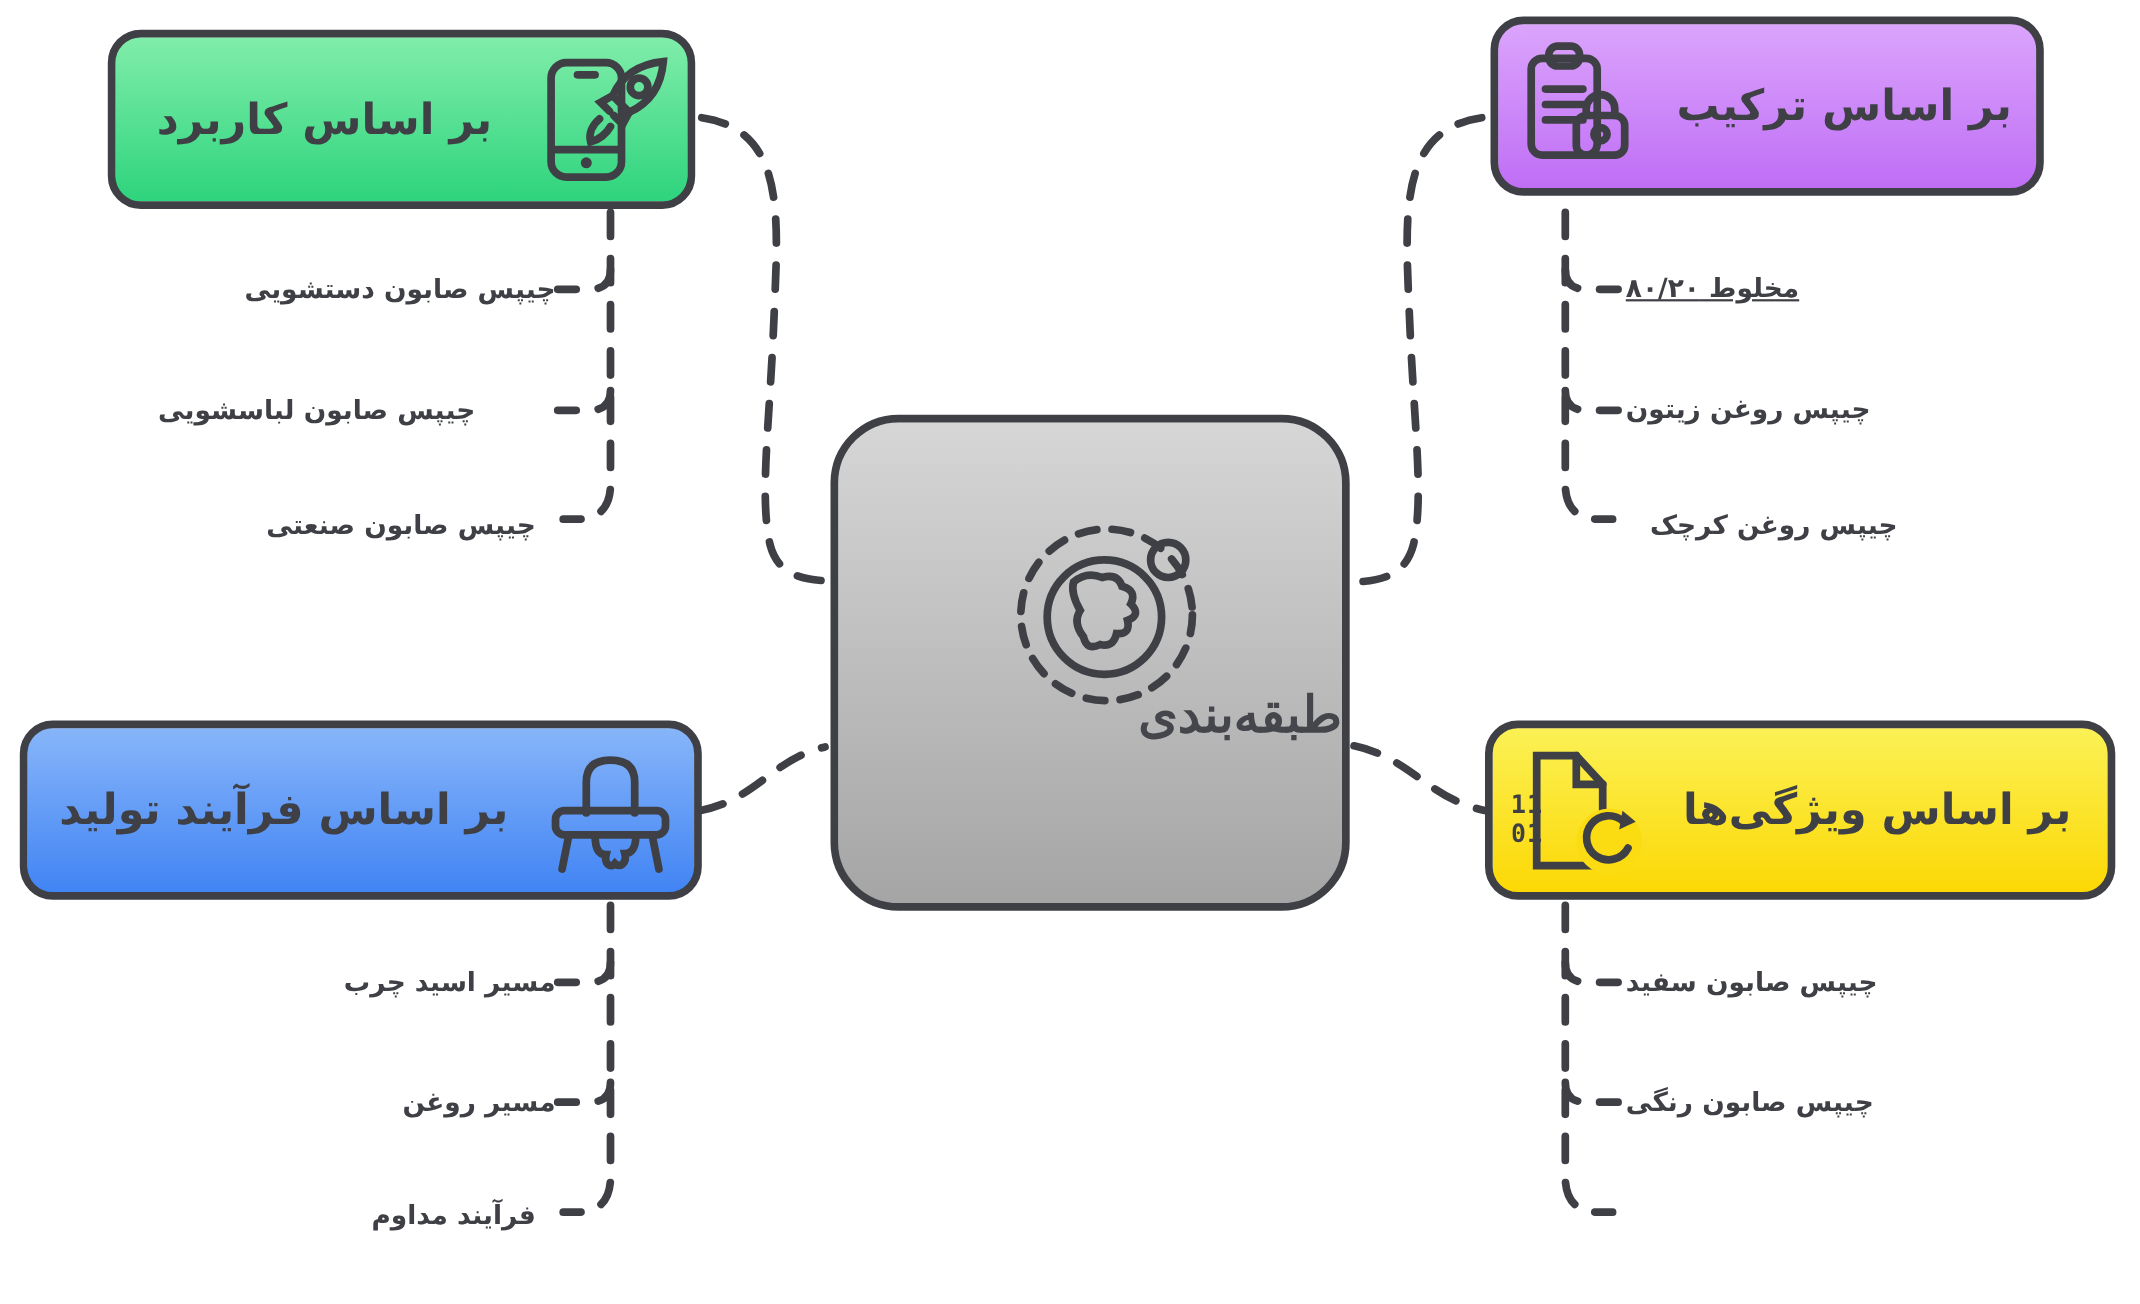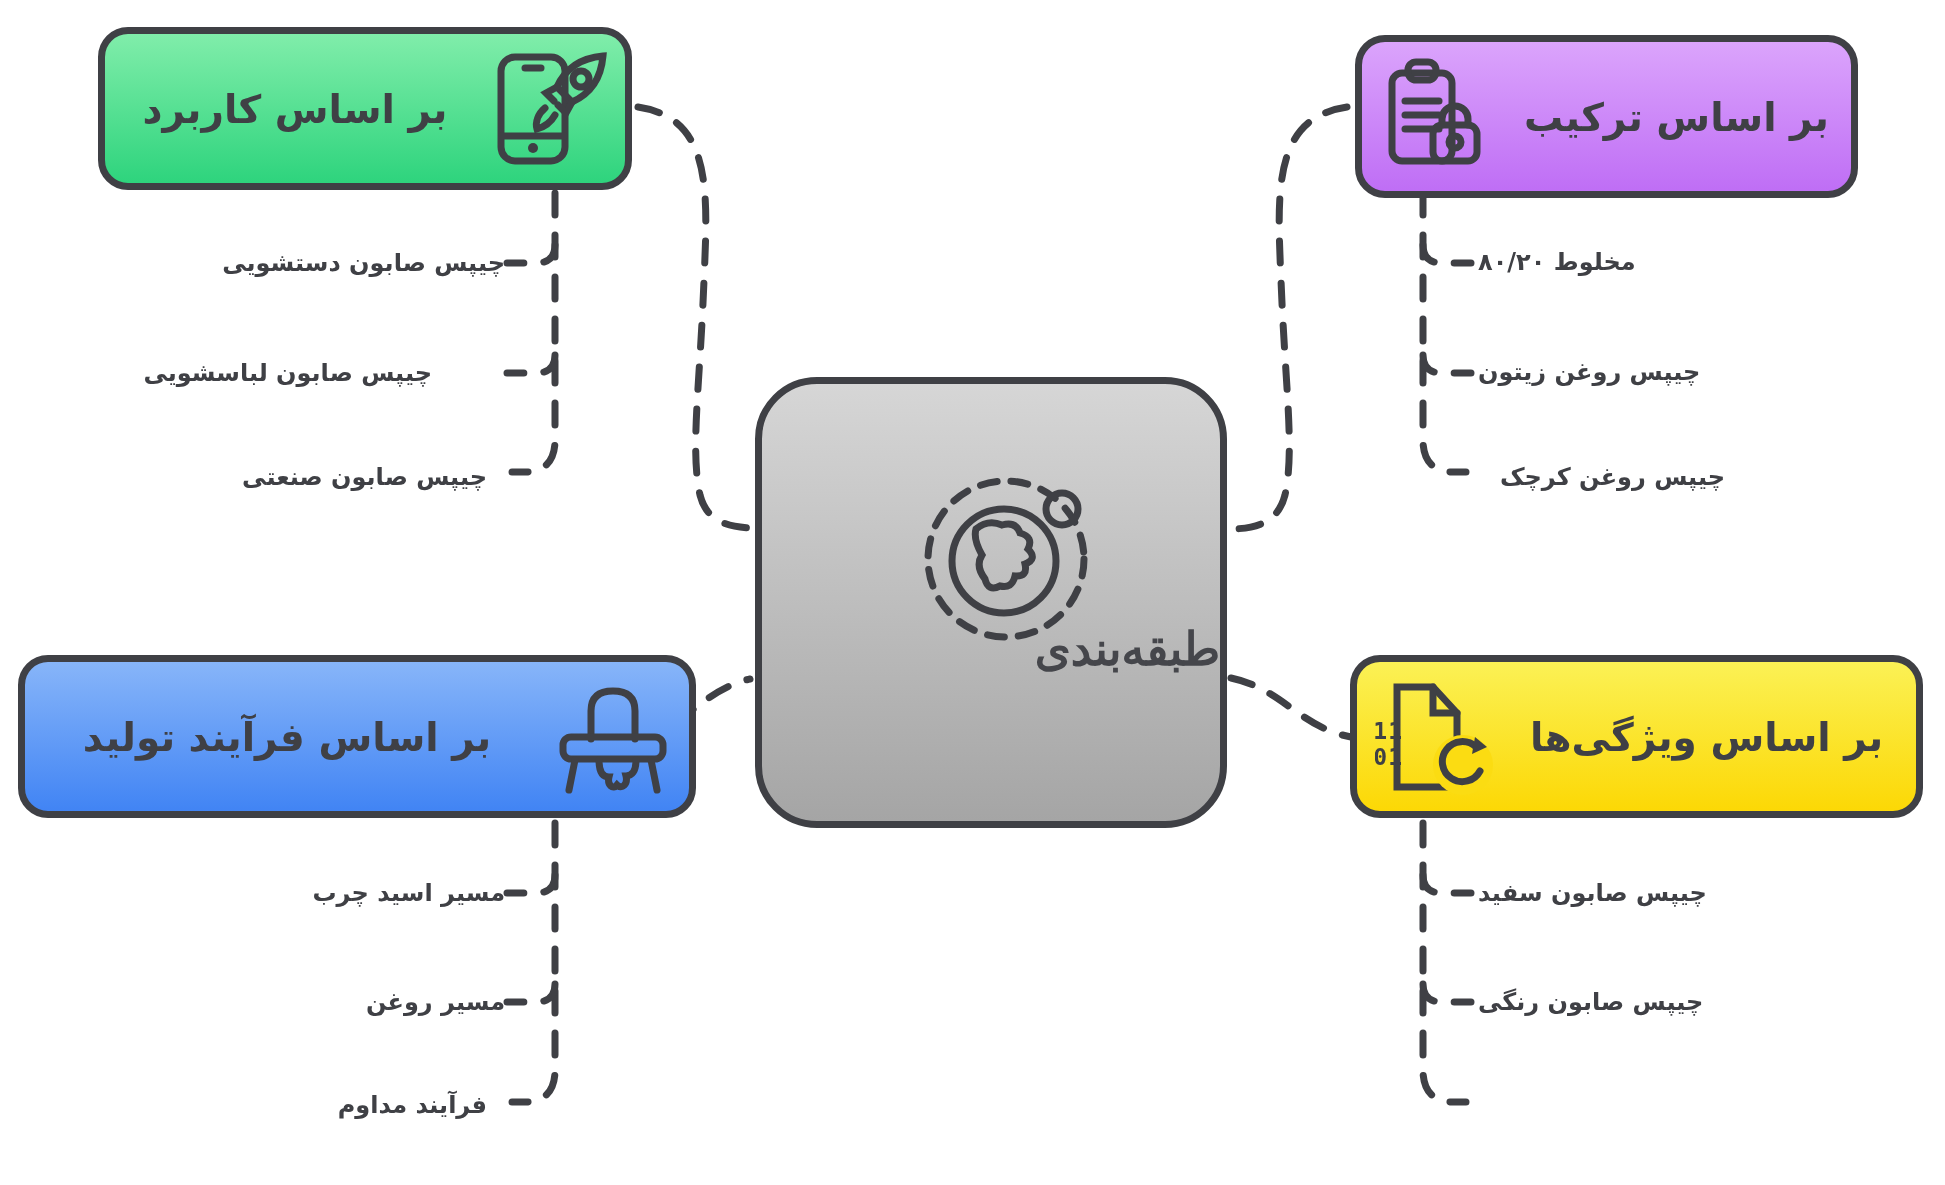--- a/index.html
+++ b/index.html
@@ -100,35 +100,35 @@
       <circle cx="42" cy="100" r="5" fill="var(--stroke)"></circle>
       <path class="ln" d="M 112 8 C 90 10 74 21 66 39 L 81 54 C 99 46 110 31 112 8 Z"></path>
       <circle class="ln" stroke-width="6" cx="90" cy="31" r="8"></circle>
       <path class="ln" stroke-width="6" d="M 66 39 L 55 45 L 63 53"></path>
       <path class="ln" stroke-width="6" d="M 81 54 L 75 65 L 67 57"></path>
       <path class="ln" stroke-width="6" d="M 54 60 C 47 66 44 74 46 81 C 53 79 60 74 64 67"></path>
     </svg>
     <div class="node-label" style="left:20px;right:160px;text-align:center;">بر اساس کاربرد</div>
   </div>
 
-  <div class="node-box" style="left: 1355px; top: 35px; width: 503px; height: 163px; background: linear-gradient(rgb(219, 164, 252), rgb(191, 110, 245));">
+  <div class="node-box" style="left: 1355px; top: 15px; width: 503px; height: 163px; background: linear-gradient(rgb(219, 164, 252), rgb(191, 110, 245));">
     <svg class="node-icon" style="left:16px;" width="116" height="120" viewBox="0 0 116 120">
       <rect class="ln" x="14" y="16" width="60" height="88" rx="10"></rect>
       <rect class="ln" x="30" y="5" width="28" height="18" rx="8"></rect>
       <line class="ln" x1="27" y1="44" x2="61" y2="44"></line>
       <line class="ln" x1="27" y1="58" x2="61" y2="58"></line>
       <line class="ln" x1="27" y1="72" x2="61" y2="72"></line>
       <path class="ln" d="M 64 68 v -6 a 13 13 0 0 1 26 0 v 6" fill="none"></path>
       <rect class="ln" x="55" y="68" width="44" height="36" rx="9" fill="#c87af6"></rect>
       <circle class="ln" stroke-width="6" cx="77" cy="85" r="6"></circle>
     </svg>
     <div class="node-label" style="right:20px;left:160px;">بر اساس ترکیب</div>
   </div>
 
-  <div class="node-box" style="left: 18px; top: 655px; width: 678px; height: 163px; background: linear-gradient(rgb(135, 181, 249), rgb(65, 132, 244));">
+  <div class="node-box" style="left: 18px; top: 655px; width: 620px; height: 163px; background: linear-gradient(rgb(135, 181, 249), rgb(65, 132, 244));">
     <svg class="node-icon" style="right:18px;" width="116" height="120" viewBox="0 0 116 120">
       <path class="ln" d="M 36 62 V 34 Q 36 14 58 14 Q 80 14 80 34 V 62"></path>
       <rect class="ln" x="8" y="60" width="100" height="22" rx="8"></rect>
       <line class="ln" x1="20" y1="83" x2="14" y2="113"></line>
       <line class="ln" x1="96" y1="83" x2="102" y2="113"></line>
       <path class="ln" d="M 44 83 C 44 95 48 100 54 100 C 52 108 58 113 62 108 C 67 113 73 107 71 99 C 77 99 81 94 81 83"></path>
     </svg>
     <div class="node-label" style="left:20px;right:160px;">بر اساس فرآیند تولید</div>
   </div>
 
@@ -142,21 +142,21 @@
       <path class="ln" d="M 105 94 a 20 20 0 1 1 -4 -24"></path>
       <path d="M 100 60 l 12 10 l -15 7 z" fill="var(--stroke)"></path>
     </svg>
     <div class="node-label" style="right:20px;left:160px;">بر اساس ویژگی‌ها</div>
   </div>
 
   <div class="child-item" style="right:1440px;top:263px;">چیپس صابون دستشویی</div>
   <div class="child-item" style="right:1513px;top:373px;">چیپس صابون لباسشویی</div>
   <div class="child-item" style="right:1458px;top:477px;">چیپس صابون صنعتی</div>
 
-  <div class="child-item" style="left:1478px;top:262px;">مخلوط ۸۰/۲۰</div>
+  <div class="child-item" style="left:1478px;top:262px;text-decoration:underline;">مخلوط ۸۰/۲۰</div>
   <div class="child-item" style="left:1478px;top:372px;">چیپس روغن زیتون</div>
   <div class="child-item" style="left:1500px;top:477px;">چیپس روغن کرچک</div>
 
   <div class="child-item" style="right:1440px;top:893px;">مسیر اسید چرب</div>
   <div class="child-item" style="right:1440px;top:1002px;">مسیر روغن</div>
   <div class="child-item" style="right:1458px;top:1105px;">فرآیند مداوم</div>
 
   <div class="child-item" style="left:1478px;top:893px;">چیپس صابون سفید</div>
   <div class="child-item" style="left:1478px;top:1002px;">چیپس صابون رنگی</div>
 

